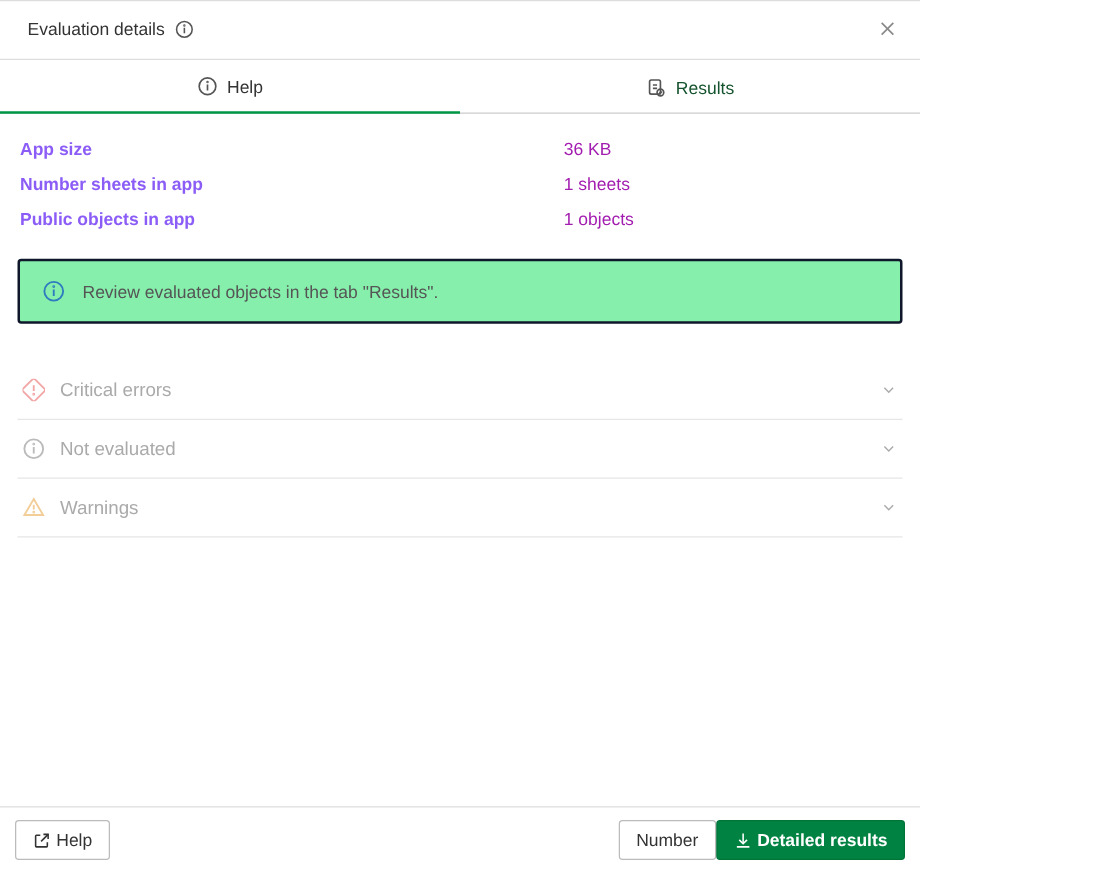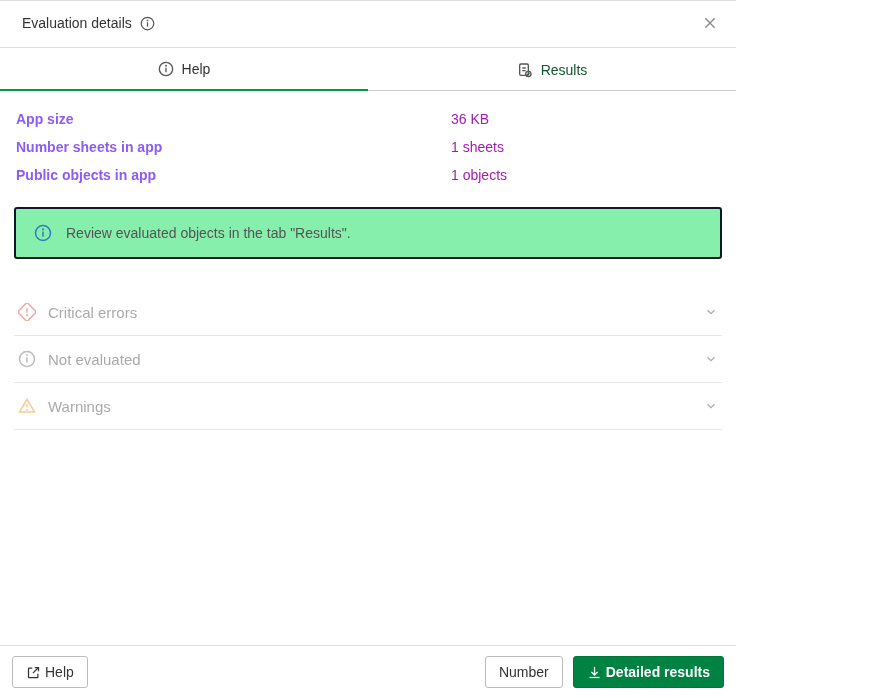--- a/index.html
+++ b/index.html
@@ -138,21 +138,21 @@
     cursor: pointer;
     color: #333;
   }
   .btn.primary {
     background: #008342;
     border-color: #007338;
     color: #fff;
     font-weight: 600;
   }
   .footer .spacer { flex: 1; }
-  .footer .btn + .btn { margin-left: 10px; }
+  .footer .btn + .btn { }
   svg { display: block; }
 </style>
 </head>
 <body>
 
 <div class="dialog">
 
   <div class="header">
     <span class="header-title">Evaluation details</span>
     <span class="info-icon">

